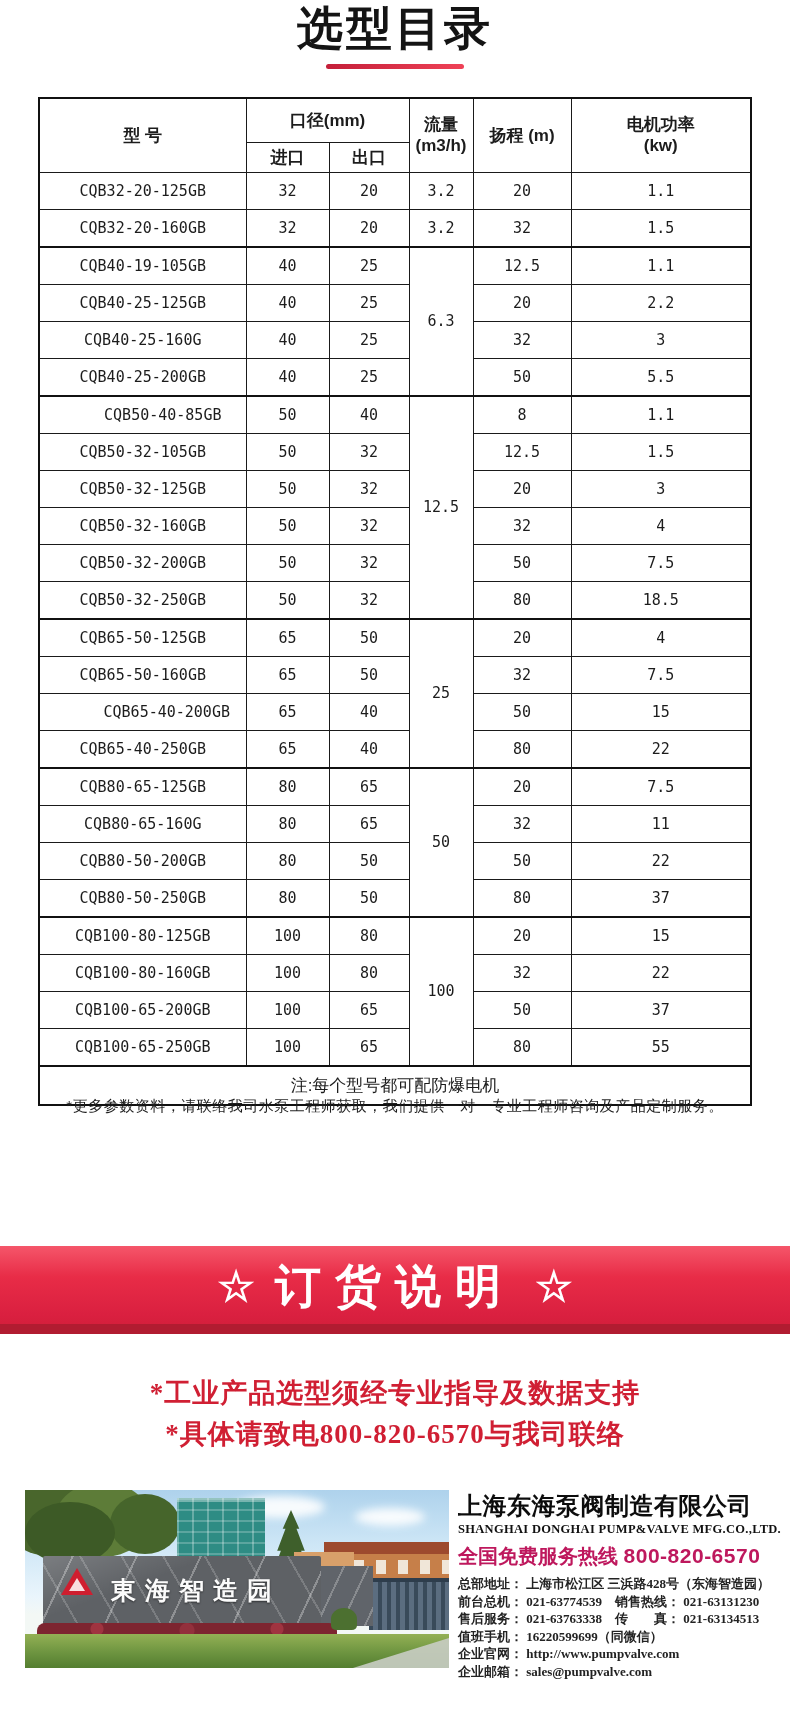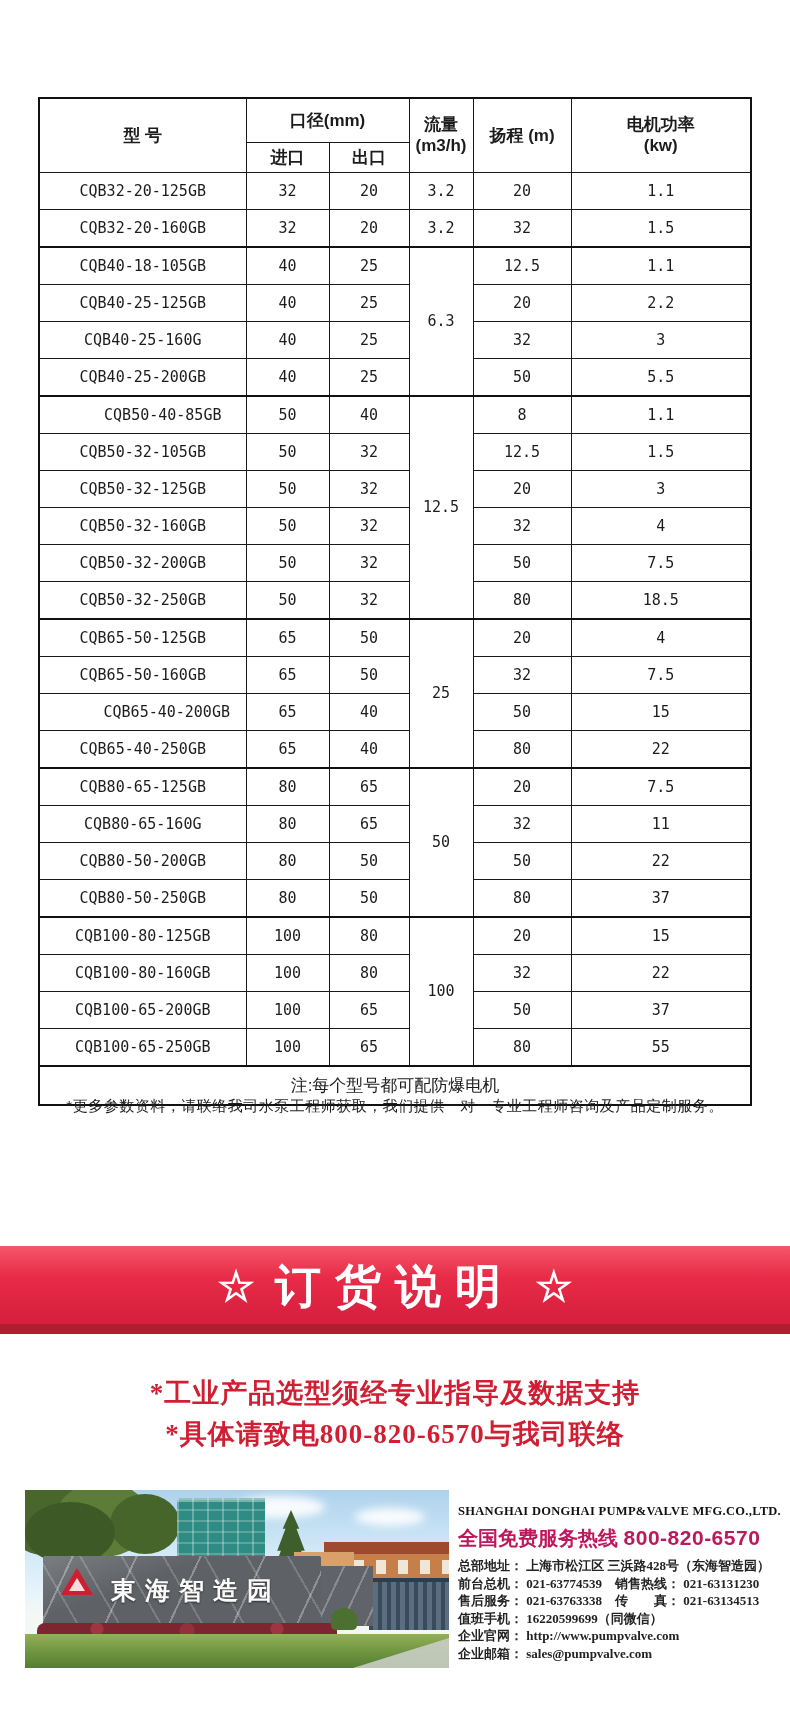--- a/index.html
+++ b/index.html
@@ -90,33 +90,37 @@
             radial-gradient(circle at 80% 40%,#a03440 0 6px,transparent 7px);}
   .cycad{position:absolute;left:306px;top:118px;width:26px;height:22px;background:#4c7030;
         border-radius:50% 50% 20% 20%;}
   .lawn{position:absolute;left:0;bottom:0;width:100%;height:34px;
         background:linear-gradient(180deg,#93b054 0%,#6d9440 55%,#547e30 100%);}
   .path{position:absolute;right:0;bottom:0;width:120px;height:30px;background:#c9cdc4;
         clip-path:polygon(100% 0,100% 100%,20% 100%);opacity:.9;}
 
   .company{position:absolute;left:458px;top:1490px;width:306px;}
   .company-name-cn{font-size:24px;font-weight:900;color:#0c0c0c;white-space:nowrap;letter-spacing:0.5px;}
-  .company-name-en{margin-top:14px;font-size:12.5px;font-weight:bold;color:#111;
+  .company-name-en{margin-top:0;font-size:12.5px;font-weight:bold;color:#111;
         font-family:"Liberation Serif", serif;white-space:nowrap;letter-spacing:0.3px;}
   .company-hotline{margin-top:6px;font-size:20px;font-weight:900;color:#be185d;white-space:nowrap;}
   .company-hotline .hotline-number{font-size:21px;letter-spacing:0.5px;}
   .company-contacts{margin-top:5px;font-size:13px;font-weight:bold;color:#232323;
         font-family:"Liberation Serif", serif;line-height:17.5px;}
   .contact-line{white-space:nowrap;}
 </style>
 </head>
 <body>
 
 <div class="page">
 
+  <div class="title-wrap">
+    <h1 class="page-title">选型目录</h1>
+    <div class="title-underline"></div>
+  </div>
 
   <table class="catalog-table">
     <colgroup>
       <col style="width:207px">
         <col style="width:83px">
         <col style="width:80px">
       <col style="width:64px">
         <col style="width:98px">
         <col style="width:180px">
     </colgroup>
@@ -146,21 +150,21 @@
         </tr>
         <tr>
           <td style="height: 36px;">CQB32-20-160GB</td>
           <td style="height: 36px;">32</td>
           <td style="height: 36px;">20</td>
           <td style="height: 36px;">3.2</td>
           <td style="height: 36px;">32</td>
           <td style="height: 36px;">1.5</td>
         </tr>
         <tr class="group-start">
-          <td style="height: 36px;">CQB40-18-105GB</td>
+          <td style="height: 36px;">CQB40-19-105GB</td>
           <td style="height: 36px;">40</td>
           <td style="height: 36px;">25</td>
           <td rowspan="4" style="height: 36px;">6.3</td>
           <td style="height: 36px;">12.5</td>
           <td style="height: 36px;">1.1</td>
         </tr>
         <tr>
           <td style="height: 36px;">CQB40-25-125GB</td>
           <td style="height: 36px;">40</td>
           <td style="height: 36px;">25</td>
@@ -355,20 +359,21 @@
     <div class="sign-logo"></div>
     <div class="sign-logo-inner"></div>
     <div class="sign-text">東海智造园</div>
     <div class="shrubs"></div>
     <div class="cycad"></div>
     <div class="lawn"></div>
     <div class="path"></div>
   </div>
 
   <div class="company">
+    <div class="company-name-cn">上海东海泵阀制造有限公司</div>
     <div class="company-name-en">SHANGHAI DONGHAI PUMP&amp;VALVE MFG.CO.,LTD.</div>
     <div class="company-hotline">
       <span>全国免费服务热线</span>
       <span class="hotline-number">800-820-6570</span>
     </div>
     <div class="company-contacts">
       <div class="contact-line">总部地址： 上海市松江区 三浜路428号（东海智造园）</div>
       <div class="contact-line">前台总机： 021-63774539　销售热线： 021-63131230</div>
       <div class="contact-line">售后服务： 021-63763338　传　　真： 021-63134513</div>
       <div class="contact-line">值班手机： 16220599699（同微信）</div>

